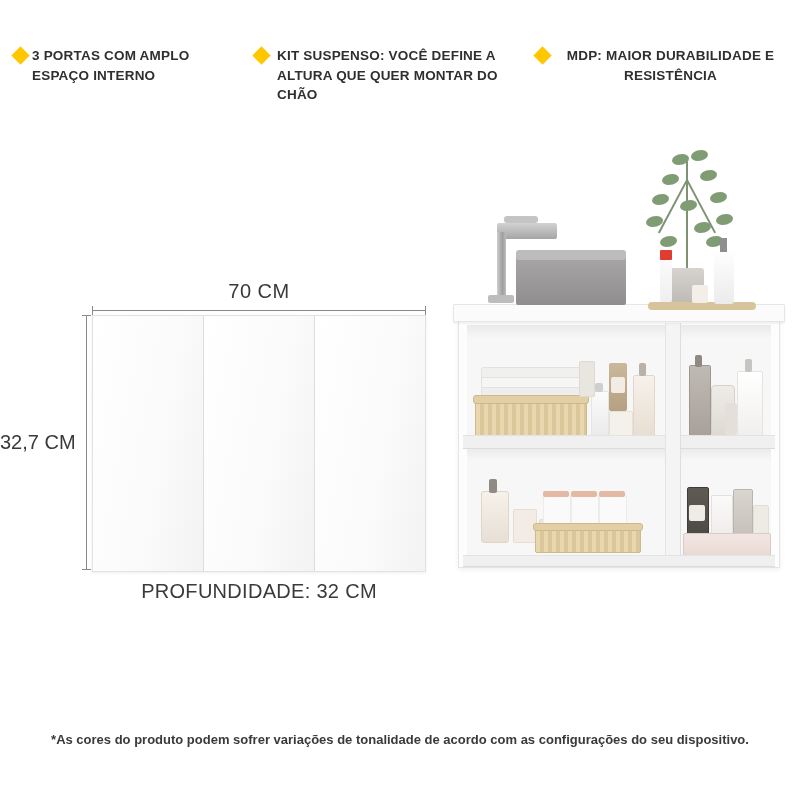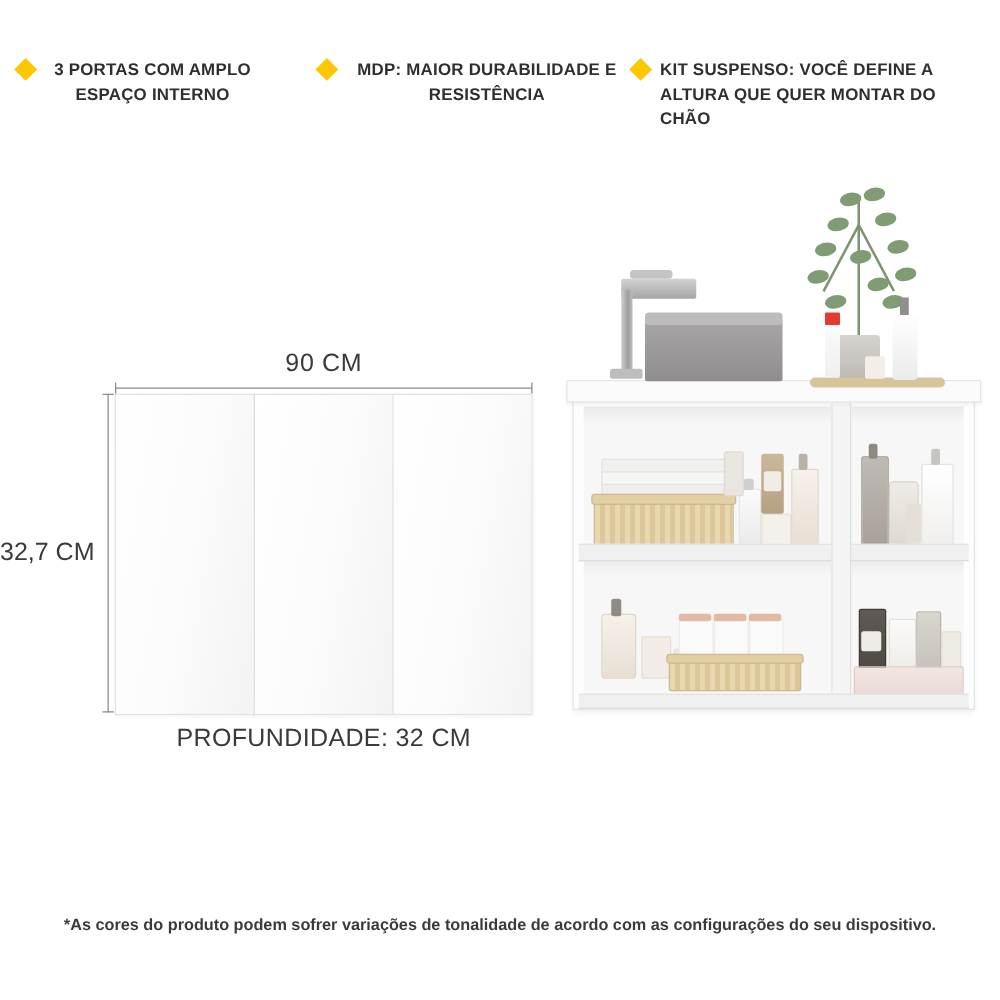--- a/index.html
+++ b/index.html
@@ -41,21 +41,21 @@
     margin-right: 9px;
   }
   .feature .ftext {
     font-size: 13.5px;
     font-weight: bold;
     line-height: 1.45;
     letter-spacing: .2px;
     color: #2f2f2f;
     text-transform: uppercase;
   }
-  .feature.f1 .ftext { width: 180px; text-align: center; margin-left: -4px;}
+  .feature.f1 .ftext { width: 180px; margin-left: -4px;}
   .feature.f2 { width: 250px; }
   .feature.f2 .ftext { width: 225px; text-align: center; }
   .feature.f3 { width: 280px; }
   .feature.f3 .ftext { width: 262px; text-align: left; }
 
   
   .diagram {
     position: absolute;
     left: 84px;
     top: 280px;
@@ -376,34 +376,34 @@
   }
 </style>
 </head>
 <body>
 
 <div class="features">
   <div class="feature f1">
     <span class="diamond"></span>
     <span class="ftext">3 PORTAS COM AMPLO ESPAÇO INTERNO</span>
   </div>
+  <div class="feature f3">
+    <span class="diamond"></span>
+    <span class="ftext">KIT SUSPENSO: VOCÊ DEFINE A ALTURA QUE QUER MONTAR DO CHÃO</span>
+  </div>
   <div class="feature f2">
     <span class="diamond"></span>
     <span class="ftext">MDP: MAIOR DURABILIDADE E RESISTÊNCIA</span>
   </div>
-  <div class="feature f3">
-    <span class="diamond"></span>
-    <span class="ftext">KIT SUSPENSO: VOCÊ DEFINE A ALTURA QUE QUER MONTAR DO CHÃO</span>
-  </div>
 </div>
 
 <div class="diagram">
 
   <div class="dim-top">
-    <span class="label">90 CM</span>
+    <span class="label">70 CM</span>
     <div class="bar">
       <div class="line"></div>
       <div class="tick l"></div>
       <div class="tick r"></div>
     </div>
   </div>
 
   <div class="dim-left">
     <span class="label">32,7 CM</span>
     <div class="vbar">

